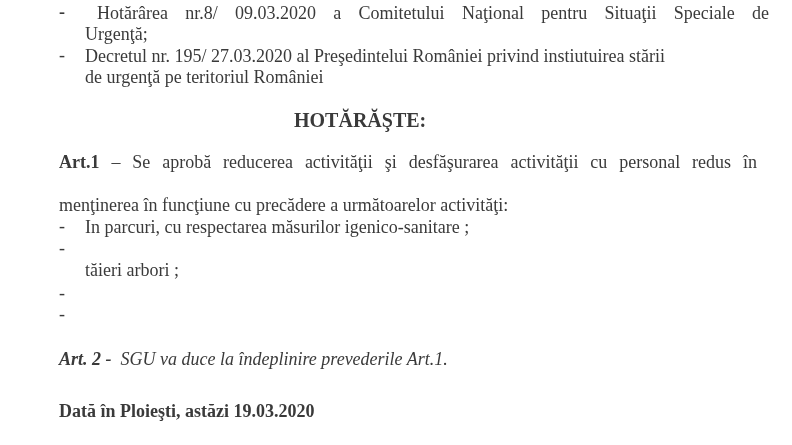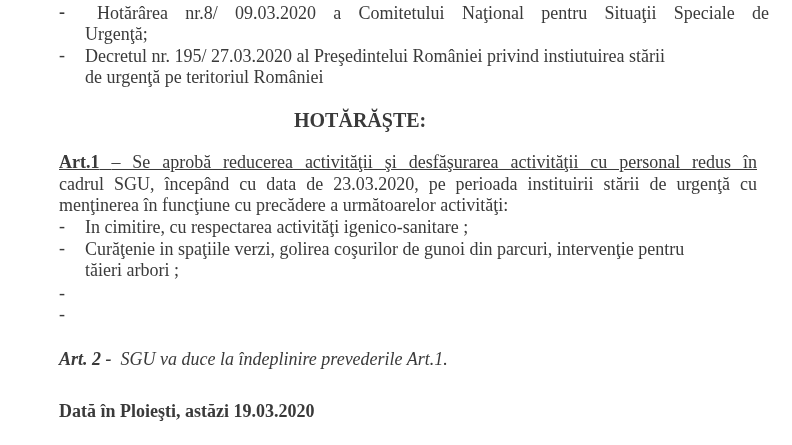--- a/index.html
+++ b/index.html
@@ -47,32 +47,30 @@
   <span class="dash bold" style="left:59px; top:2px;">-</span>
   <div class="line just" style="left:85px; top:2px; width:672px;margin-left:12px;">Hotărârea nr.8/ 09.03.2020 a Comitetului Naţional pentru Situaţii Speciale de</div>
   <div class="line" style="left:85px; top:23px;">Urgenţă;</div>
 
   <span class="dash" style="left:59px; top:45px;">-</span>
   <div class="line" style="left:85px; top:45px;">Decretul nr. 195/ 27.03.2020 al Preşedintelui României privind instiutuirea stării</div>
   <div class="line" style="left:85px; top:66px;">de urgenţă pe teritoriul României</div>
 
   <div class="line bold" style="left:294px; top:109px; font-size:20px;">HOTĂRĂŞTE:</div>
 
-  <div class="line just" style="left:59px; top:151px; width:698px;text-decoration:underline;">
+  <div class="line just" style="left:59px; top:151px; width:698px;">
     <span class="bold">Art.1</span>
     <span>– Se aprobă reducerea activităţii şi desfăşurarea activităţii cu personal redus în</span>
   </div>
-  <div class="line just" style="left:59px; top:173px; width:698px;">cadrul SGU, începând cu data de 23.03.2020, pe perioada instituirii stării de urgenţă cu</div>
   <div class="line" style="left:59px; top:194px;">menţinerea în funcţiune cu precădere a următoarelor activităţi:</div>
 
   <span class="dash" style="left:59px; top:216px;">-</span>
-  <div class="line" style="left:85px; top:216px;">In cimitire, cu respectarea activităţi igenico-sanitare ;</div>
+  <div class="line" style="left:85px; top:216px;">In parcuri, cu respectarea măsurilor igenico-sanitare ;</div>
 
   <span class="dash" style="left:59px; top:238px;">-</span>
-  <div class="line" style="left:85px; top:238px;">Curăţenie in spaţiile verzi, golirea coşurilor de gunoi din parcuri, intervenţie pentru</div>
   <div class="line" style="left:85px; top:259px;">tăieri arbori ;</div>
 
   <span class="dash" style="left:59px; top:283px;">-</span>
 
   <span class="dash" style="left:59px; top:304px;">-</span>
 
   <div class="line" style="left:59px; top:348px;font-style:italic;">
     <span class="bold">Art. 2 -</span>&nbsp;
     <span>SGU va duce la îndeplinire prevederile Art.1.</span>
   </div>

